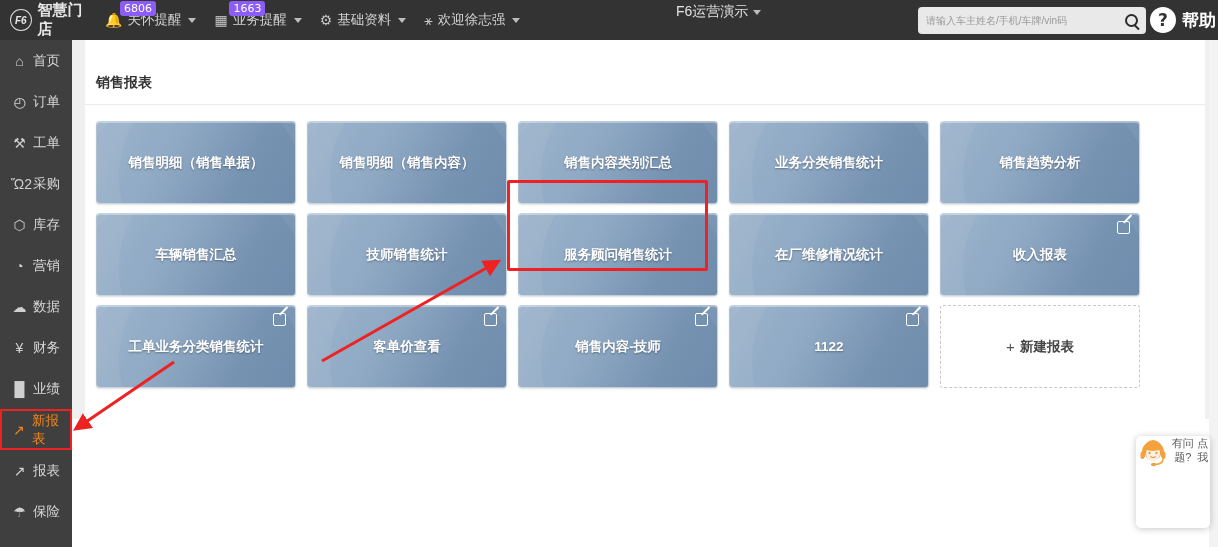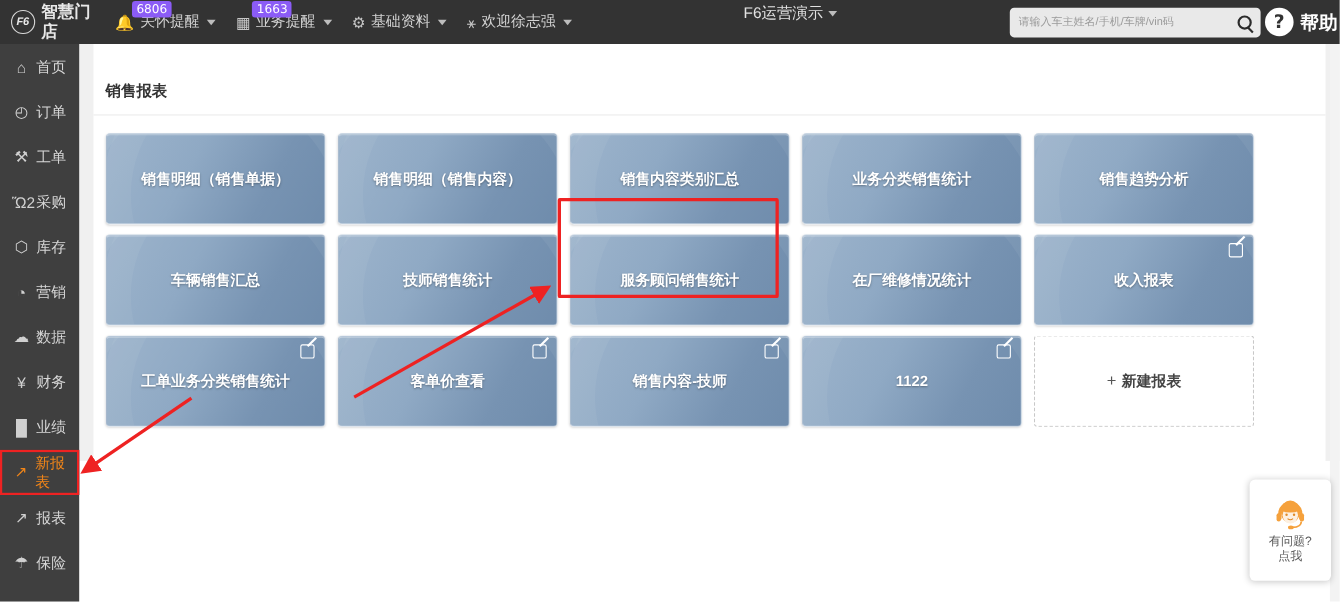--- a/index.html
+++ b/index.html
@@ -194,22 +194,22 @@
     width: 1218px; height: 547px;
     z-index: 41; pointer-events: none;
   }
 
   
   .chat {
     position: absolute; right: 8px; bottom: 19px;
     width: 74px; height: 92px;
     background: #fff; border-radius: 5px;
     box-shadow: 0 1px 7px rgba(0,0,0,.22);
-    display: flex; flex-direction: column;
-    align-items: center; justify-content: center;
+    display: flex; flex-direction: row;
+    justify-content: center;
     z-index: 50; cursor: pointer;
   }
   .chat .face {
     width: 34px; height: 32px; margin-bottom: 2px; position: relative;
   }
   .chat .ctext {
     font-size: 11px; color: #5a5a5a; line-height: 14px; text-align: center;
   }
   .scroll-strip {
     position: absolute; right: 0; top: 40px;

